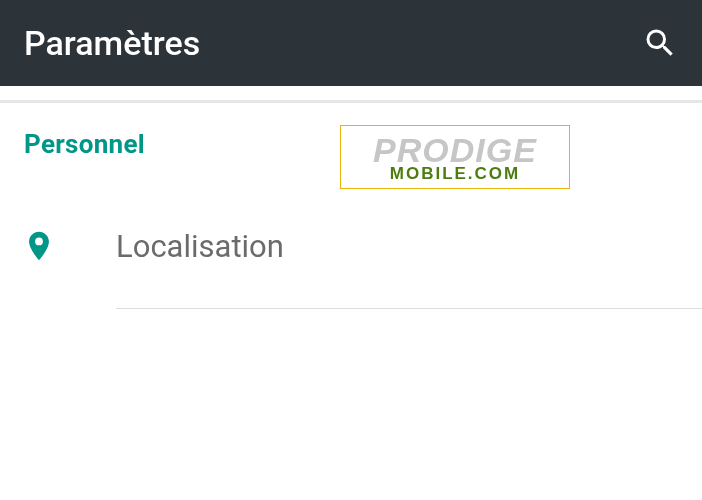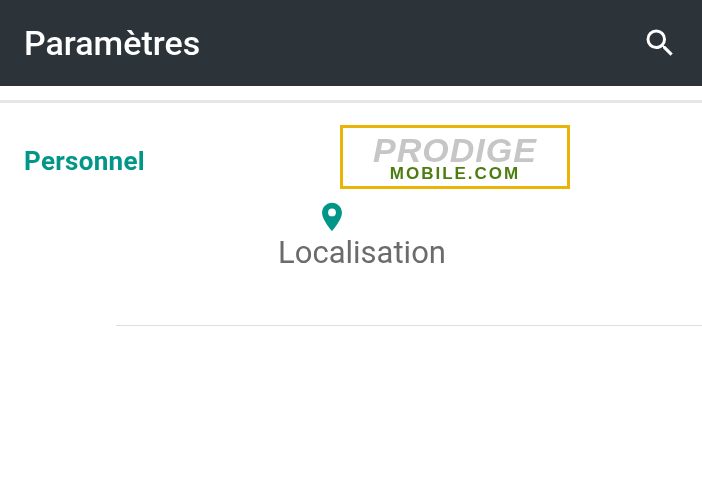--- a/index.html
+++ b/index.html
@@ -21,36 +21,36 @@
   .search-icon svg { width: 36px; height: 36px; fill: #ffffff; display:block; }
 
   .thin-sep {
     height: 3px;
     background: #e6e6e6;
     margin-top: 14px;
   }
 
   .section-header {
     position: relative;
-    padding: 43px 24px 24px 24px;
+    padding: 26px 24px 24px 24px;
   }
   .section-title {
     color: #009688;
     font-size: 26px;
     font-weight: 700;
     letter-spacing: 0.3px;
   }
 
   .watermark {
     position: absolute;
     top: 22px;
     left: 340px;
     width: 230px;
     height: 64px;
-    border: 3px solid #eab308;
+    border: 1px solid #eab308;
     display: flex;
     flex-direction: column;
     align-items: center;
     justify-content: center;
     line-height: 1;
     user-select: none;
     pointer-events: none;
   }
   .watermark .line1 {
     color: #c6c6c6;
@@ -69,21 +69,20 @@
     font-family: Arial, sans-serif;
   }
 
   .list { padding-left: 0; }
   .list-item {
     display: flex;
     align-items: center;
     height: 126px;
     padding-left: 22px;
     position: relative;
-    flex-direction: column;
   }
   .list-item .icon-holder {
     width: 94px;
     display: flex;
     align-items: center;
   }
   .list-item .icon-holder svg { width: 34px; height: 34px; fill: #009688; display:block; }
   .list-item .item-label {
     color: #6b6b6b;
     font-size: 31px;

